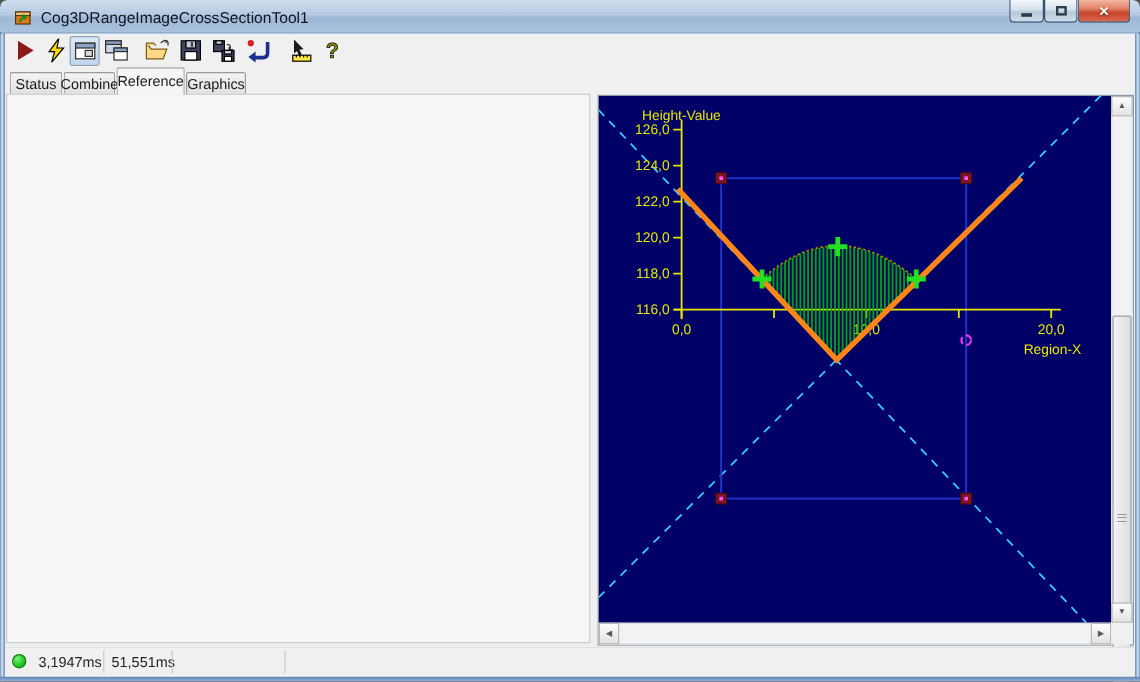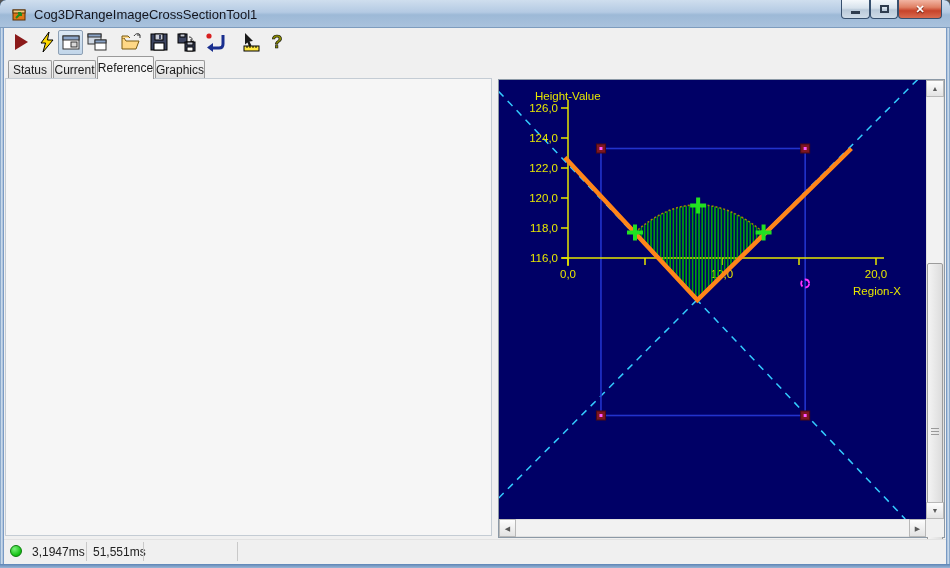--- a/index.html
+++ b/index.html
@@ -178,21 +178,21 @@
       <path d="M6 14 v2 M9 14 v2 M12 14 v2 M15 14 v2" stroke="#000"></path>
       </svg>
   </div>
   <div class="abs tbicon" style="left:266px">
     <svg width="16" height="20" viewBox="0 0 16 20">
       <text x="8" y="16" text-anchor="middle" font-size="18" font-weight="bold" fill="#8a8a00" stroke="#000" stroke-width="0.6" font-family="Liberation Serif, serif">?</text>
       </svg>
   </div>
 
   <div class="abs tab" style="left:8px;width:44px">Status</div>
-  <div class="abs tab" style="left:53px;width:43px">Current</div>
+  <div class="abs tab" style="left:53px;width:43px">Combine</div>
   <div class="abs tab active" style="left:97px;width:57px">Reference</div>
   <div class="abs tab" style="left:155px;width:50px">Graphics</div>
   <div class="abs tabpage"></div>
 
   <div class="abs" style="left:14px;top:84px;width:18px;height:18px">
     <svg width="18" height="18" viewBox="0 0 18 18">
       <rect x="3" y="5" width="13" height="11" fill="none" stroke="#8a8a8a" stroke-dasharray="2 1.5"></rect>
       <polygon points="5,0 6.2,3 9.5,3.4 6.8,5.2 7.6,8.6 5,6.6 2.4,8.6 3.2,5.2 0.5,3.4 3.8,3" fill="#ffd800" stroke="#7a6a00" stroke-width="0.5"></polygon>
       </svg>
   </div>

